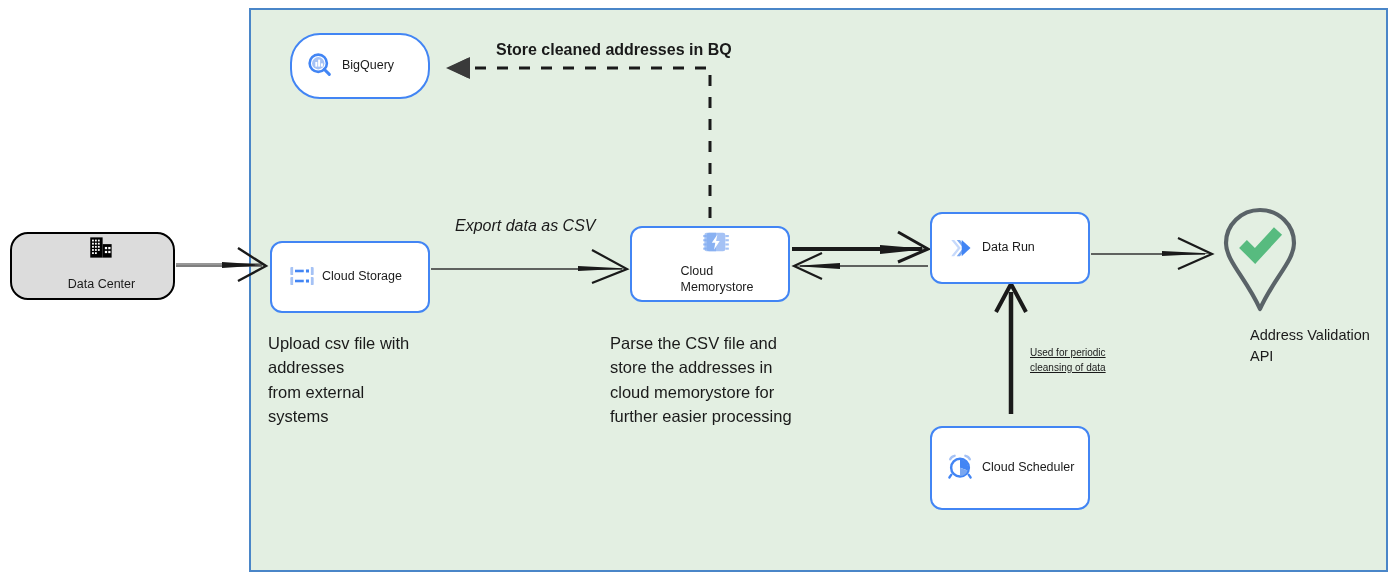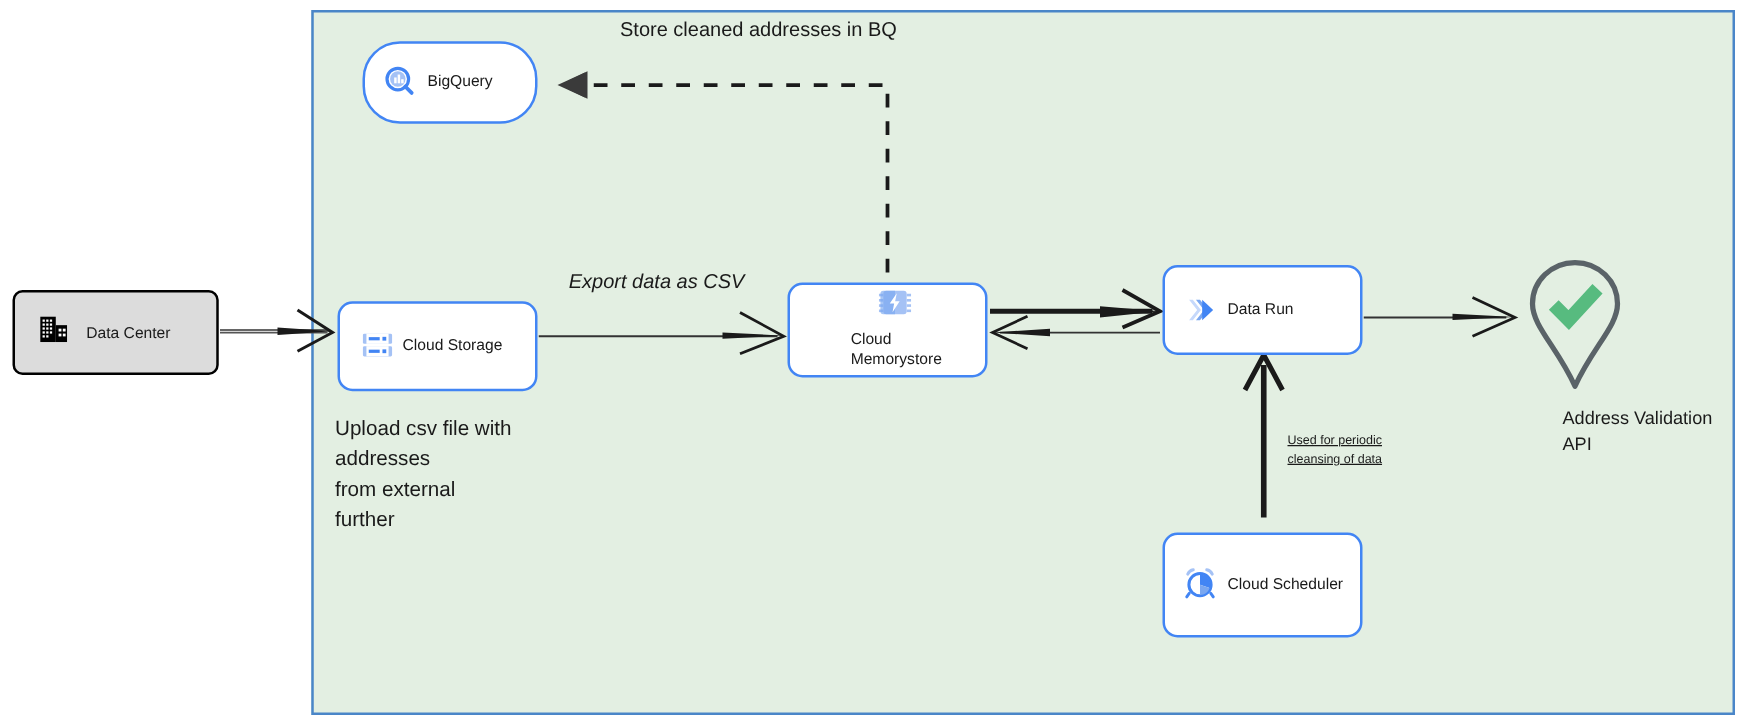--- a/index.html
+++ b/index.html
@@ -50,25 +50,26 @@
   }
   #node-datacenter {
     position: absolute;
     left: 10px;
     top: 232px;
     width: 165px;
     height: 68px;
     box-sizing: border-box;
     background: #dcdcdc;
     border: 2.5px solid #000000;
-    border-radius: 8px;
+    border-radius: 18px;
     display: flex;
     align-items: center;
     gap: 12px;
     padding-left: 18px;
+    flex-direction: column;
   }
   #node-datacenter .label {
     font-size: 12.5px;
     color: #1a1a1a;
   }
   #node-bigquery { left: 290px; top: 33px; width: 140px; height: 66px; border-radius: 30px; }
   #node-cloudstorage { left: 270px; top: 241px; width: 160px; height: 72px; text-align: right; }
   #node-memorystore { left: 630px; top: 226px; width: 160px; height: 76px; flex-direction: column; }
   #node-cloudrun { left: 930px; top: 212px; width: 160px; height: 72px; }
   #node-scheduler { left: 930px; top: 426px; width: 160px; height: 84px; }
@@ -81,21 +82,21 @@
     white-space: pre-line;
   }
   .caption {
     position: absolute;
     font-size: 16.5px;
     color: #1a1a1a;
     line-height: 1.48;
     white-space: pre-line;
   }
   #label-export { left: 455px; top: 216px; font-style: italic; }
-  #label-storebq { left: 496px; top: 15px; }
+  #label-storebq { left: 496px; top: 40px; font-weight: bold; }
   #label-periodic { left: 1030px; top: 346px; font-size: 10px; line-height: 1.45; text-decoration: underline; }
   #caption-upload { left: 268px; top: 331px; }
   #caption-parse  { left: 610px; top: 331px; }
   #caption-api {
     left: 1238px; top: 325px; font-size: 14.5px; line-height: 1.45; margin-left: 12px;
   }
   #pin-wrap {
     position: absolute;
     left: 1218px;
     top: 206px;
@@ -291,17 +292,21 @@
   </div>
 
   <div class="edge-label" id="label-export">Export data as CSV</div>
   <div class="edge-label" id="label-storebq">Store cleaned addresses in BQ</div>
   <div class="edge-label" id="label-periodic">Used for periodic
 cleansing of data</div>
 
   <div class="caption" id="caption-upload">Upload csv file with
 addresses
 from external
-further</div>
+systems</div>
+  <div class="caption" id="caption-parse">Parse the CSV file and
+store the addresses in
+cloud  memorystore for
+further easier processing</div>
   <div class="caption" id="caption-api">Address Validation
 API</div>
 
 </div>
 
 </body></html>

